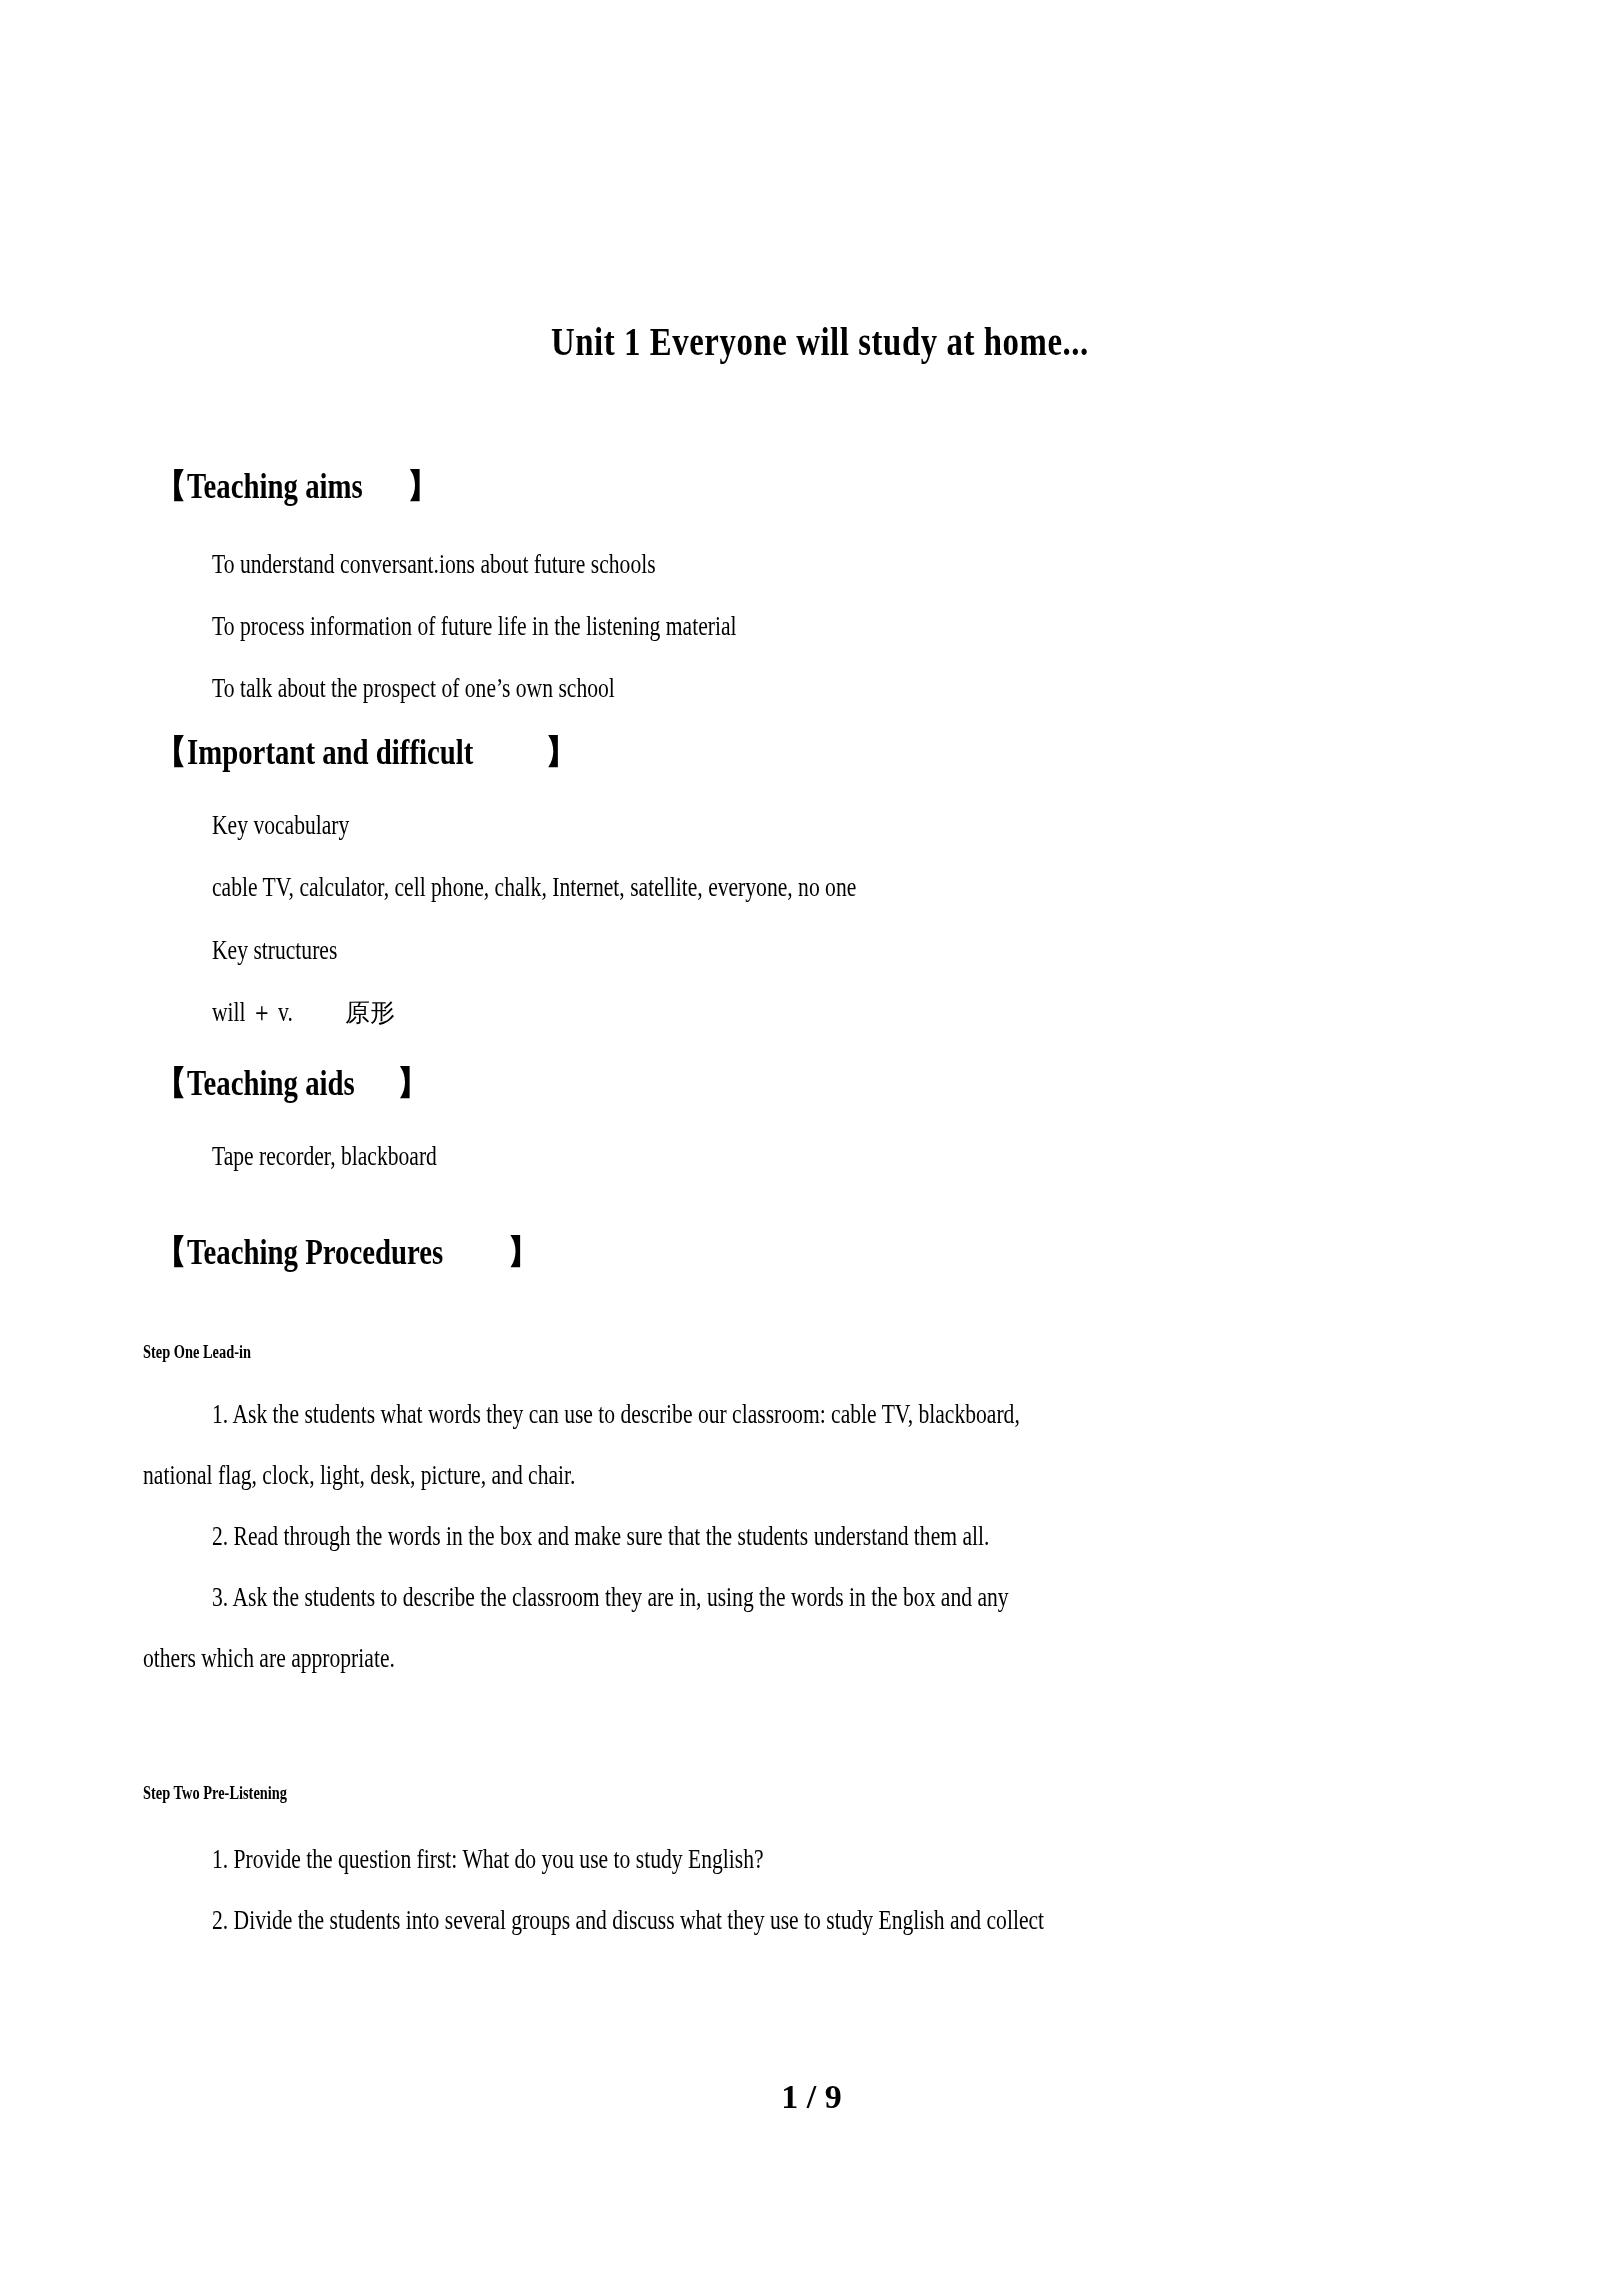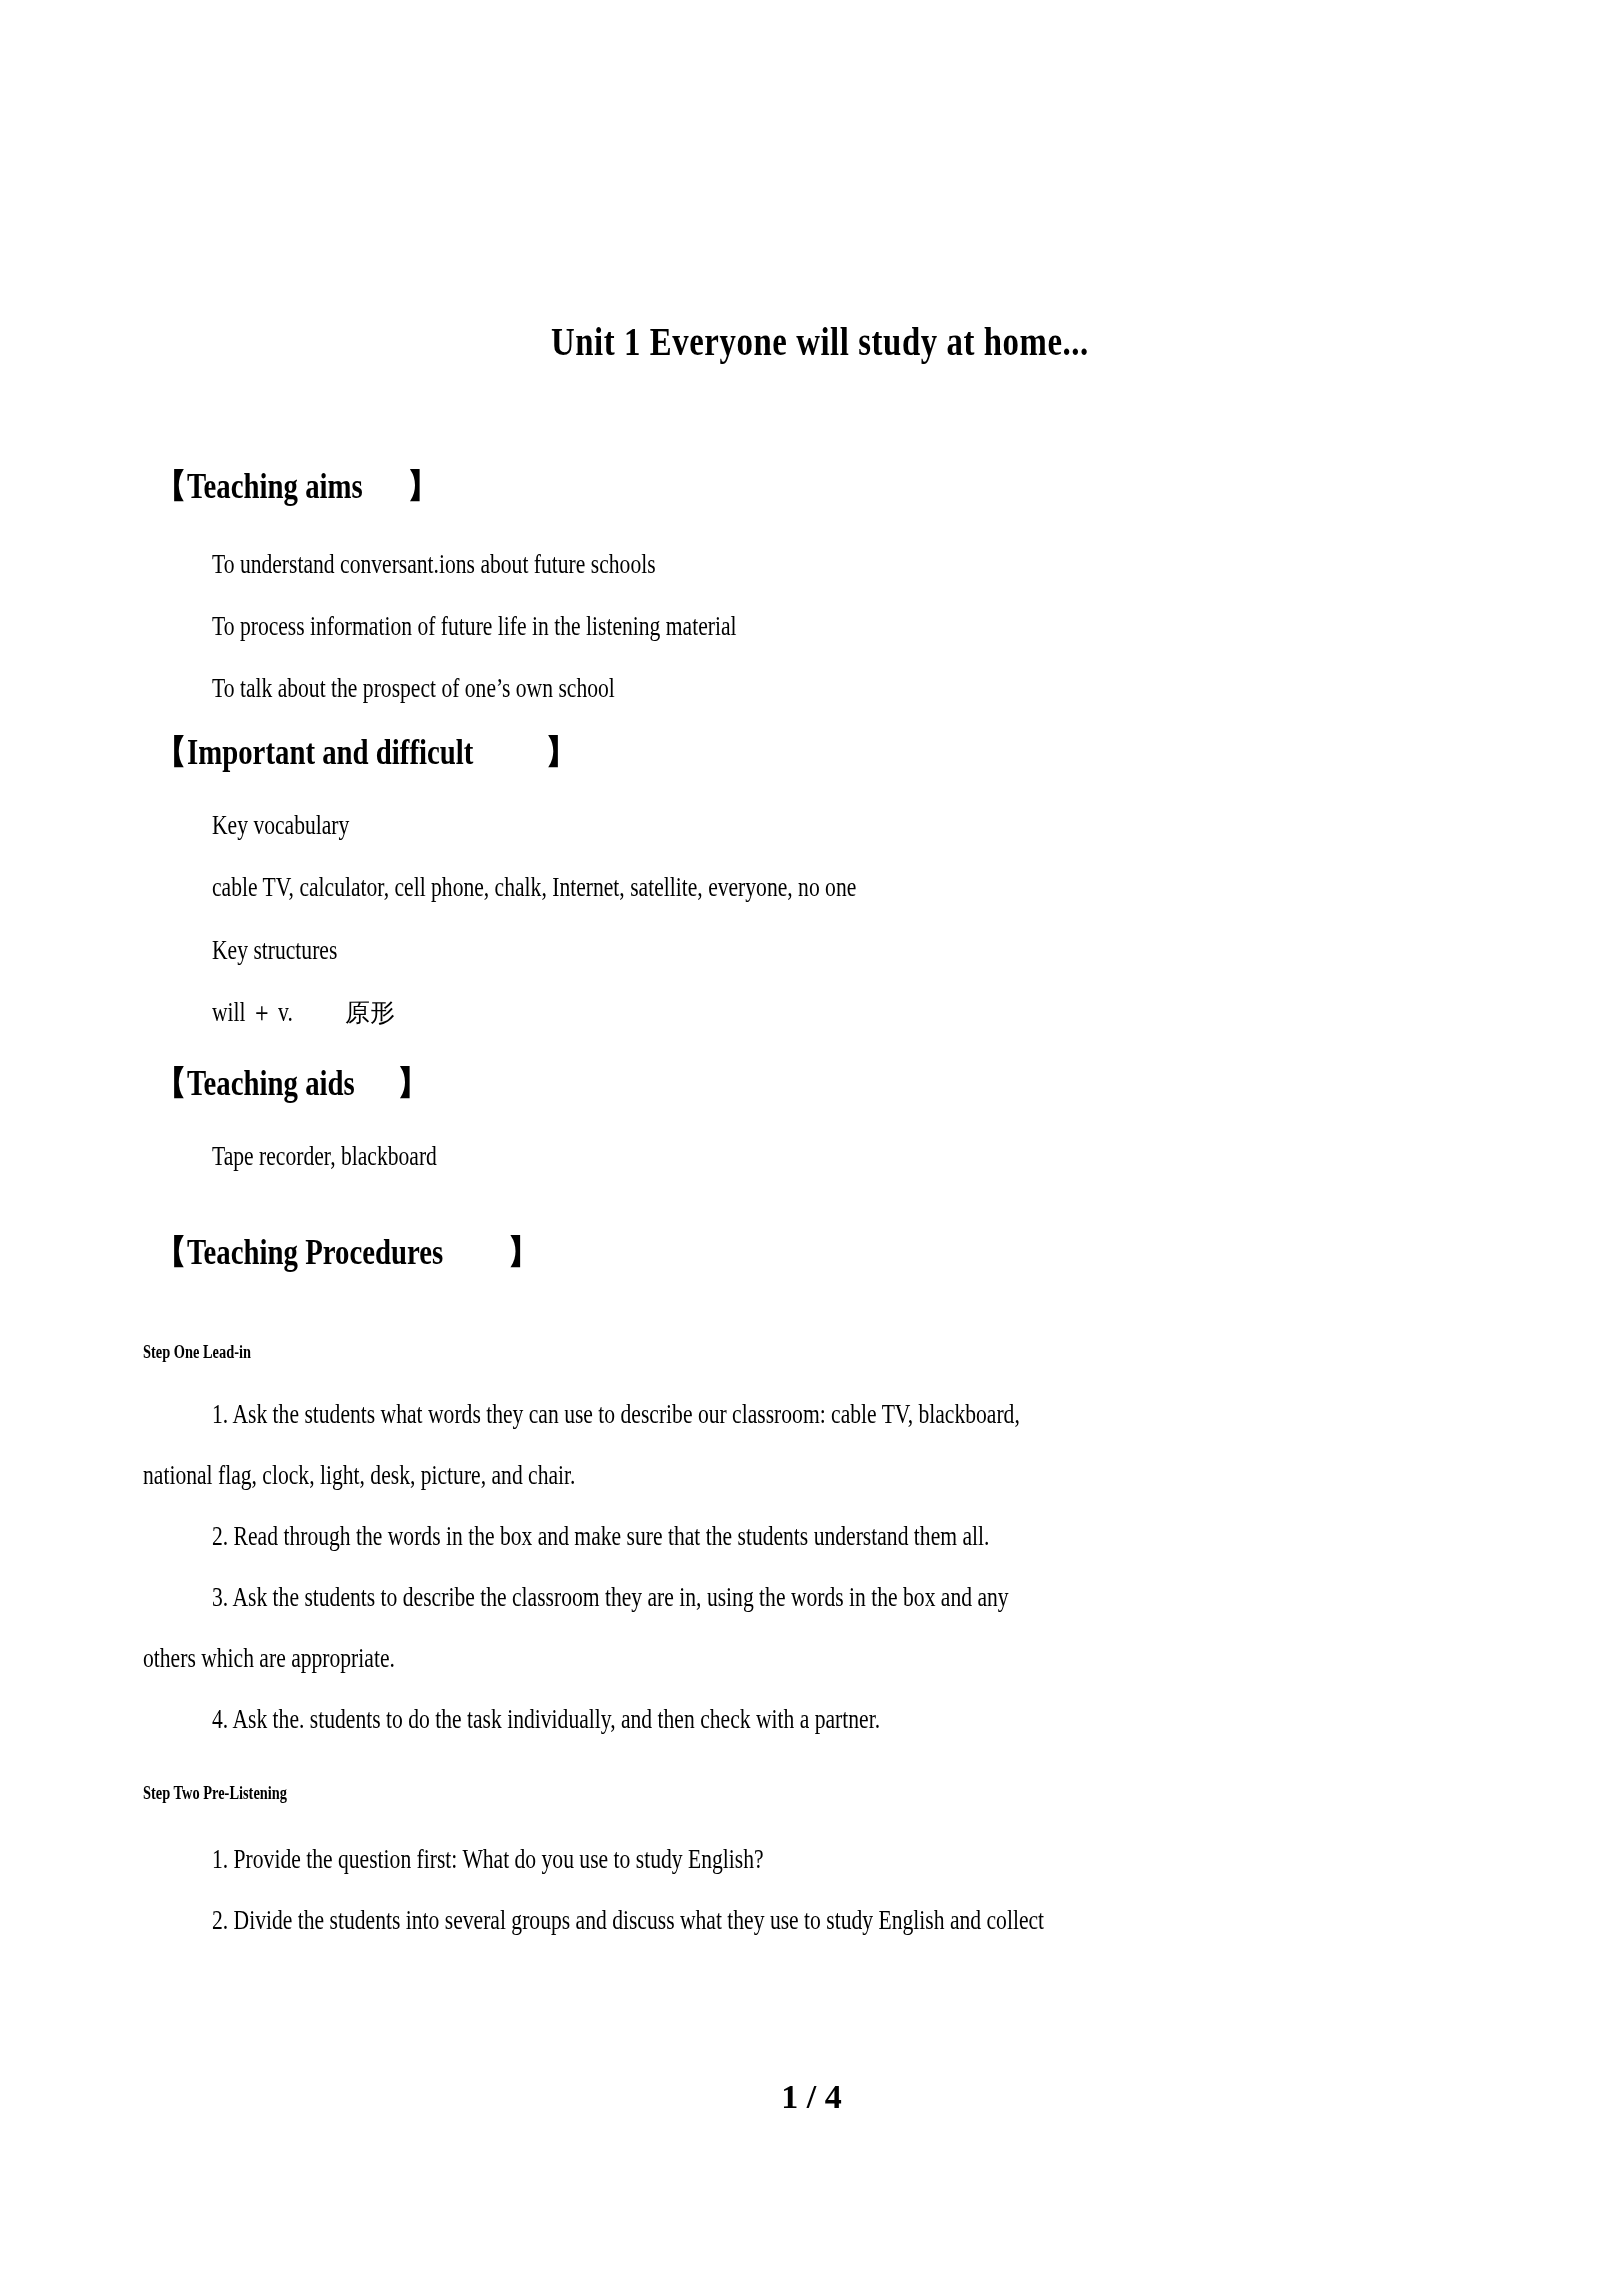--- a/index.html
+++ b/index.html
@@ -165,33 +165,30 @@
     <span class="cond">2. Read through the words in the box and make sure that the students understand them all.</span>
   </div>
 
   <div class="body-line indent-1" style="top:1582px">
     <span class="cond">3. Ask the students to describe the classroom they are in, using the words in the box and any</span>
   </div>
   <div class="body-line flush" style="top:1643px">
     <span class="cond">others which are appropriate.</span>
   </div>
 
-  <div class="body-line indent-1" style="top:1704px">
-    <span class="cond">4. Ask the. students to do the task individually, and then check with a partner.</span>
-  </div>
 
   <div class="step-heading" style="top:1783px">
     <span class="cond">Step Two Pre-Listening</span>
   </div>
 
   <div class="body-line indent-1" style="top:1844px">
     <span class="cond">1. Provide the question first: What do you use to study English?</span>
   </div>
   <div class="body-line indent-1" style="top:1905px">
     <span class="cond">2. Divide the students into several groups and discuss what they use to study English and collect</span>
   </div>
 
   <div class="footer">
-    <span>1 / 4</span>
+    <span>1 / 9</span>
   </div>
 
 </div>
 
 
 </body></html>

